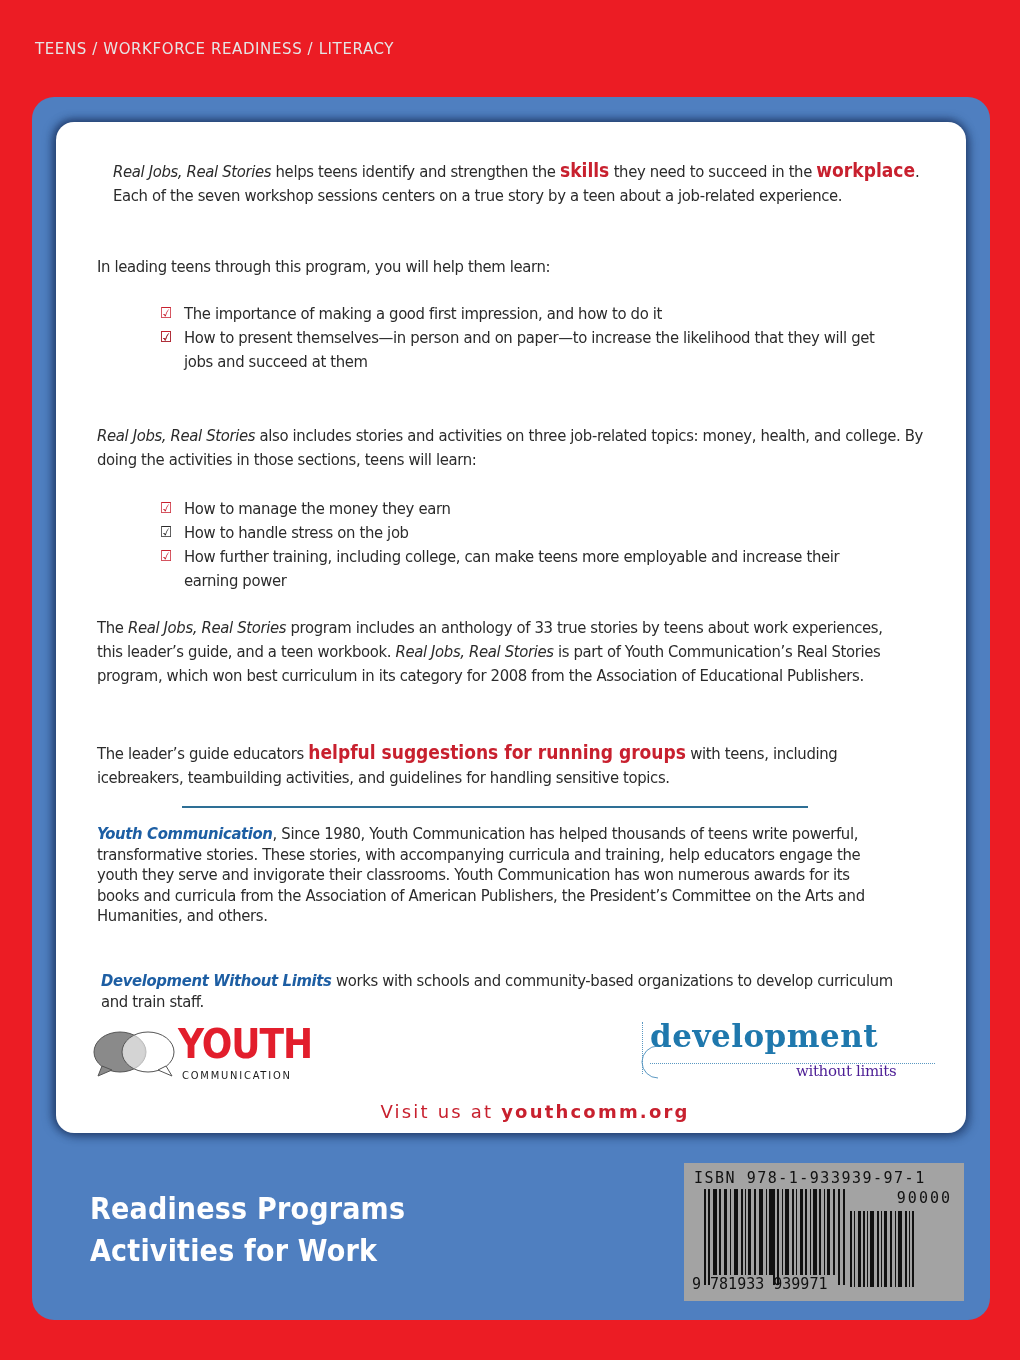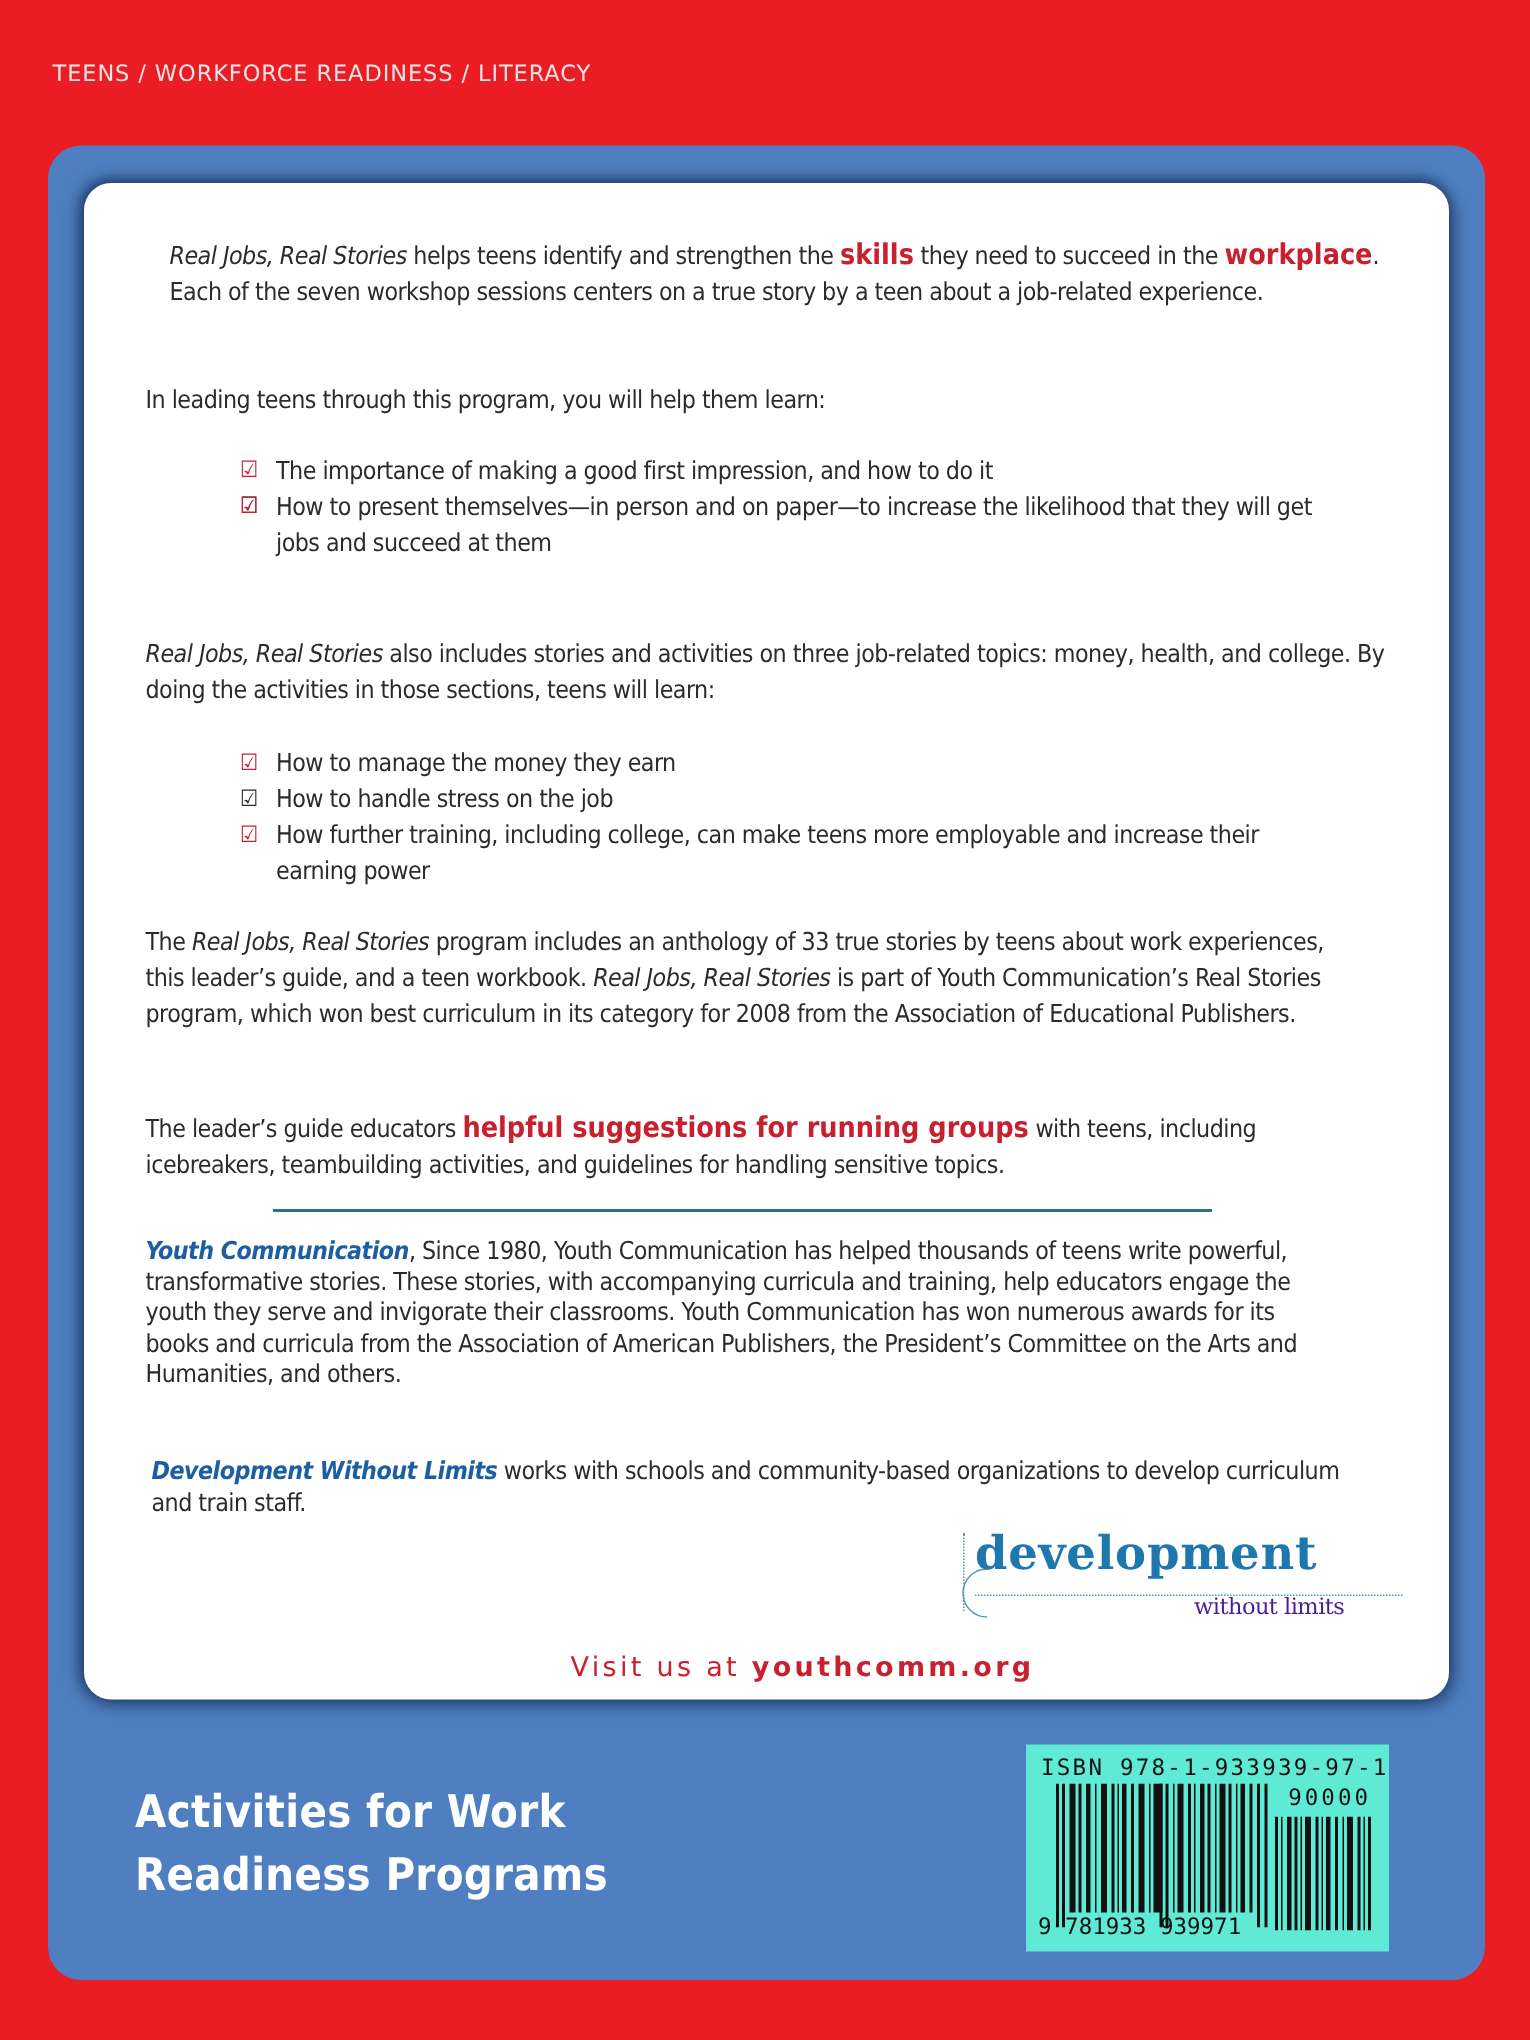--- a/index.html
+++ b/index.html
@@ -59,22 +59,22 @@
     padding-left: 48px;
   }
   .visit b { font-weight: bold; }
   .tagline {
     position: absolute; left: 90px; top: 1188px;
     color: #ffffff; font-weight: bold; font-size: 30px; line-height: 42px;
     font-family: "DejaVu Sans Condensed", "DejaVu Sans", sans-serif;
     letter-spacing: 0.2px;
   }
   .barcode-box {
-    position: absolute; left: 684px; top: 1163px; width: 242px; height: 138px;
-    background: #5eead4;
+    position: absolute; left: 684px; top: 1163px; width: 280px; height: 138px;
+    background: #a3a3a3;
   }
   .isbn-text {
     position: absolute; left: 10px; top: 6px; font-family: "DejaVu Sans Mono", monospace;
     font-size: 15px; color: #111; letter-spacing: 1.5px;
   }
   .price-text {
     position: absolute; right: 12px; top: 26px; font-family: "DejaVu Sans Mono", monospace;
     font-size: 15px; color: #111; letter-spacing: 2px; margin-left: 40px;
   }
   .bars-main { position: absolute; left: 20px; top: 26px; width: 142px; height: 96px; }
@@ -84,22 +84,22 @@
     font-size: 15px; color: #111;
   }
 </style>
 </head>
 <body>
 
 <div class="category">TEENS / WORKFORCE READINESS / LITERACY</div>
 
 <div class="blue-panel">
   <div class="tagline" style="left:58px; top:1091px;">
+    <div>Readiness Programs</div>
     <div>Activities for Work</div>
-    <div>Readiness Programs</div>
   </div>
   <div class="barcode-box" style="left:652px; top:1066px;">
     <div class="isbn-text">ISBN 978-1-933939-97-1</div>
     <div class="price-text">90000</div>
     <svg class="bars-main" viewBox="0 0 142 96" preserveAspectRatio="none">
       <g fill="#111">
         <rect x="0" y="0" width="2" height="96"></rect>
           <rect x="4" y="0" width="2" height="96"></rect>
         <rect x="9" y="0" width="4" height="86"></rect>
           <rect x="15" y="0" width="2" height="86"></rect>
@@ -189,20 +189,31 @@
   <div class="divider" style="left:126px; top:684px;"></div>
 
   <div class="p" style="left:41px; top:702px; width:780px; line-height:20.5px;">
     <span class="blue-b">Youth Communication</span><span>, Since 1980, Youth Communication has helped thousands of teens write powerful, transformative stories. These stories, with accompanying curricula and training, help educators engage the youth they serve and invigorate their classrooms. Youth Communication has won numerous awards for its books and curricula from the Association of American Publishers, the President’s Committee on the Arts and Humanities, and others.</span>
   </div>
 
   <div class="p" style="left:45px; top:824px; width:800px; line-height:21px;margin-top:24px;">
     <span class="blue-b">Development Without Limits</span><span> works with schools and community-based organizations to develop curriculum and train staff.</span>
   </div>
 
+  <div class="yc-logo" style="left:36px; top:902px;">
+    <svg width="84" height="52" viewBox="0 0 84 52" style="position:absolute; left:0; top:4px;">
+      <ellipse cx="28" cy="24" rx="26" ry="20" fill="#8a8a8a" stroke="#555" stroke-width="1"></ellipse>
+      <path d="M10 38 L6 48 L20 42 Z" fill="#8a8a8a" stroke="#555" stroke-width="1"></path>
+      <ellipse cx="56" cy="24" rx="26" ry="20" fill="#ffffff" fill-opacity="0.6" stroke="#555" stroke-width="1"></ellipse>
+      <path d="M74 38 L80 48 L66 42 Z" fill="#ffffff" stroke="#555" stroke-width="1"></path>
+      <path d="M42 8 A26 20 0 0 1 42 40 A26 20 0 0 1 42 8 Z" fill="#d4d4d4"></path>
+    </svg>
+    <div class="yc-word">YOUTH</div>
+    <div class="yc-sub">COMMUNICATION</div>
+  </div>
 
   <div class="dwl-logo" style="left:572px; top:900px;">
     <div class="dwl-vline"></div>
     <svg width="40" height="40" viewBox="0 0 40 40" style="position:absolute; left:0; top:20px;">
       <path d="M30 4 A16 16 0 1 0 30 36" fill="none" stroke="#5a98c2" stroke-width="1"></path>
     </svg>
     <div class="dwl-word">development</div>
     <div class="dwl-line"></div>
     <div class="dwl-sub">without limits</div>
   </div>

